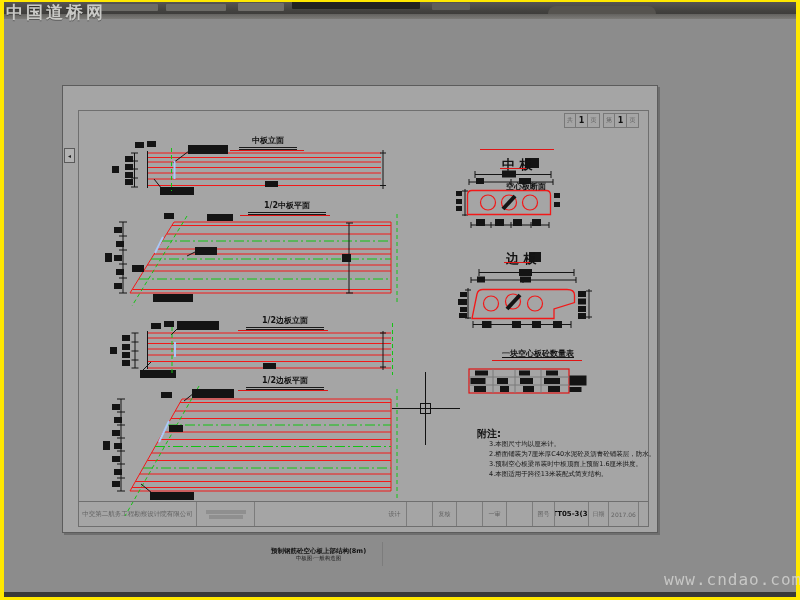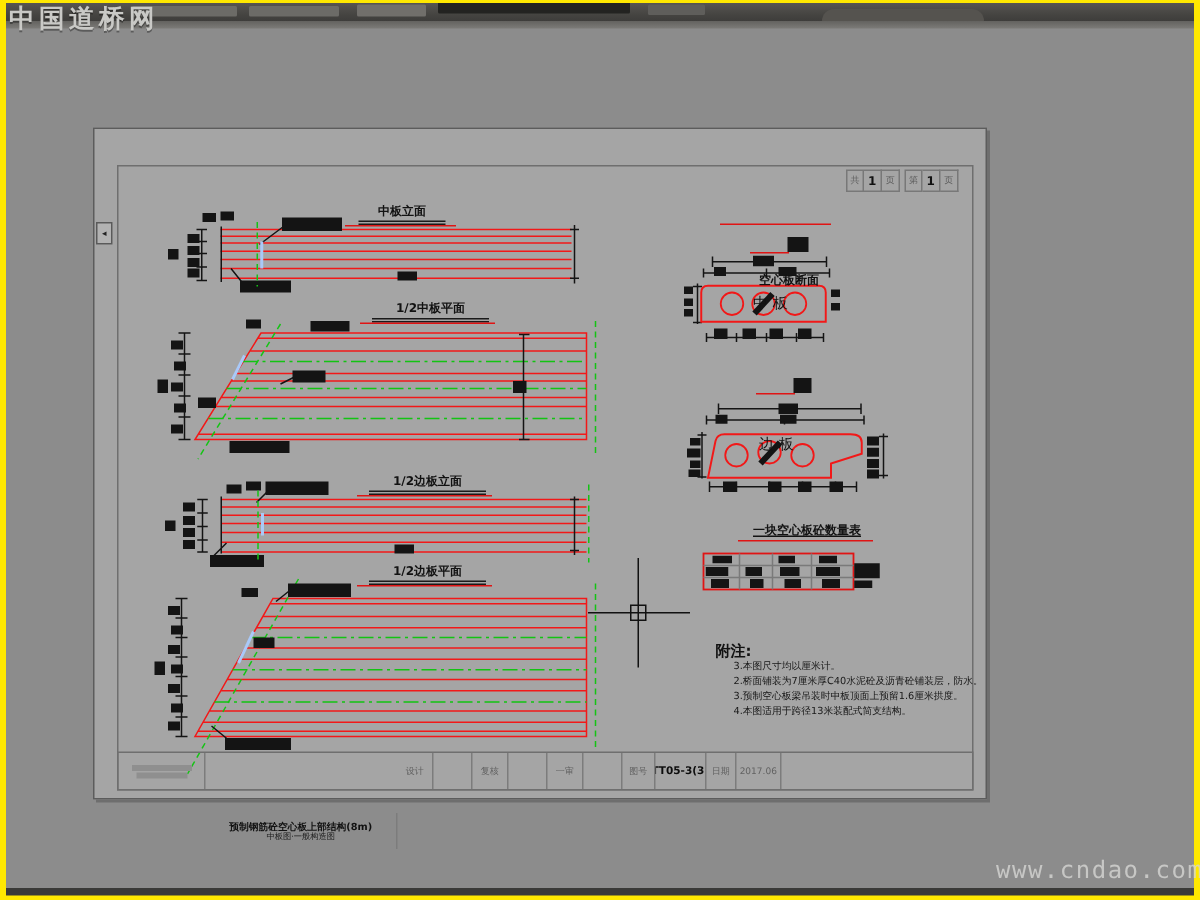--- a/index.html
+++ b/index.html
@@ -22,21 +22,21 @@
     font-size:16px;color:#d6d6d4;opacity:.8;letter-spacing:1px;}
   
   .sheet{position:absolute;left:62px;top:85px;width:596px;height:448px;background:#a5a5a5;
     border:1px solid #5c5c5c;box-shadow:2px 2px 0 #6e6e6e;z-index:10;}
   .frame{position:absolute;left:15px;top:24px;width:571px;height:417px;border:1px solid #6f6f6f;}
   .sheet svg{position:absolute;left:0;top:0;}
   .dtitle{position:absolute;font-size:8px;font-weight:bold;color:#121212;text-align:center;
     white-space:nowrap;line-height:10px;z-index:12;}
   .ulb{position:absolute;height:3px;border-top:1px solid #1a1a1a;border-bottom:1px solid #1a1a1a;z-index:12;}
   .ulr{position:absolute;height:1px;background:#e01414;z-index:12;}
-  .slabel{position:absolute;font-size:10px;font-weight:normal;color:#121212;white-space:nowrap;z-index:12;margin-top:39px;}
+  .slabel{position:absolute;font-size:13px;font-weight:bold;color:#121212;white-space:nowrap;z-index:12;}
   .notes-h{position:absolute;font-size:10px;font-weight:bold;color:#111;z-index:12;}
   .note-ln{position:absolute;font-size:6.5px;color:#161616;white-space:nowrap;z-index:12;
     transform-origin:left top;}
   
   .pgbox{position:absolute;left:501px;top:27px;display:flex;z-index:12;}
   .pgcell{width:12px;height:15px;border:1px solid #787878;border-left:none;font-size:6px;color:#5e5e5e;
     display:flex;align-items:center;justify-content:center;overflow:hidden;}
   .pgcell.first{border-left:1px solid #787878;}
   .pgcell.num{font-size:8px;font-weight:bold;color:#111;}
   .pggap{width:3px;}
@@ -292,20 +292,21 @@
     <div class="dtitle" style="left:428px;top:263px;width:94px;text-decoration:underline;">一块空心板砼数量表</div>
     <div class="ulr" style="left:429px;top:274px;width:90px;"></div>
 
     <div class="notes-h" style="left:414px;top:341px;">附注:</div>
     <div class="note-ln" style="left:426px;top:354px;">3.本图尺寸均以厘米计。</div>
     <div class="note-ln" style="left:426px;top:364px;">2.桥面铺装为7厘米厚C40水泥砼及沥青砼铺装层，防水。</div>
     <div class="note-ln" style="left:426px;top:374px;">3.预制空心板梁吊装时中板顶面上预留1.6厘米拱度。</div>
     <div class="note-ln" style="left:426px;top:384px;">4.本图适用于跨径13米装配式简支结构。</div>
 
     <div class="tblock">
+      <div class="tcell tc-company" style="width:118px;">中交第二航务工程勘察设计院有限公司</div>
       <div class="tcell" style="width:58px;">
         <div style="width:40px;height:4px;background:#8f8f8f;margin:1px 0;"></div>
         <div style="width:34px;height:4px;background:#8f8f8f;"></div>
       </div>
       <div class="tcell" style="width:128px;margin-top:40px;">
         <div class="tc-proj1">预制钢筋砼空心板上部结构(8m)</div>
         <div class="tc-proj2">中板图·一般构造图</div>
       </div>
       <div class="tcell" style="width:24px;">设计</div>
       <div class="tcell" style="width:26px;"></div>

